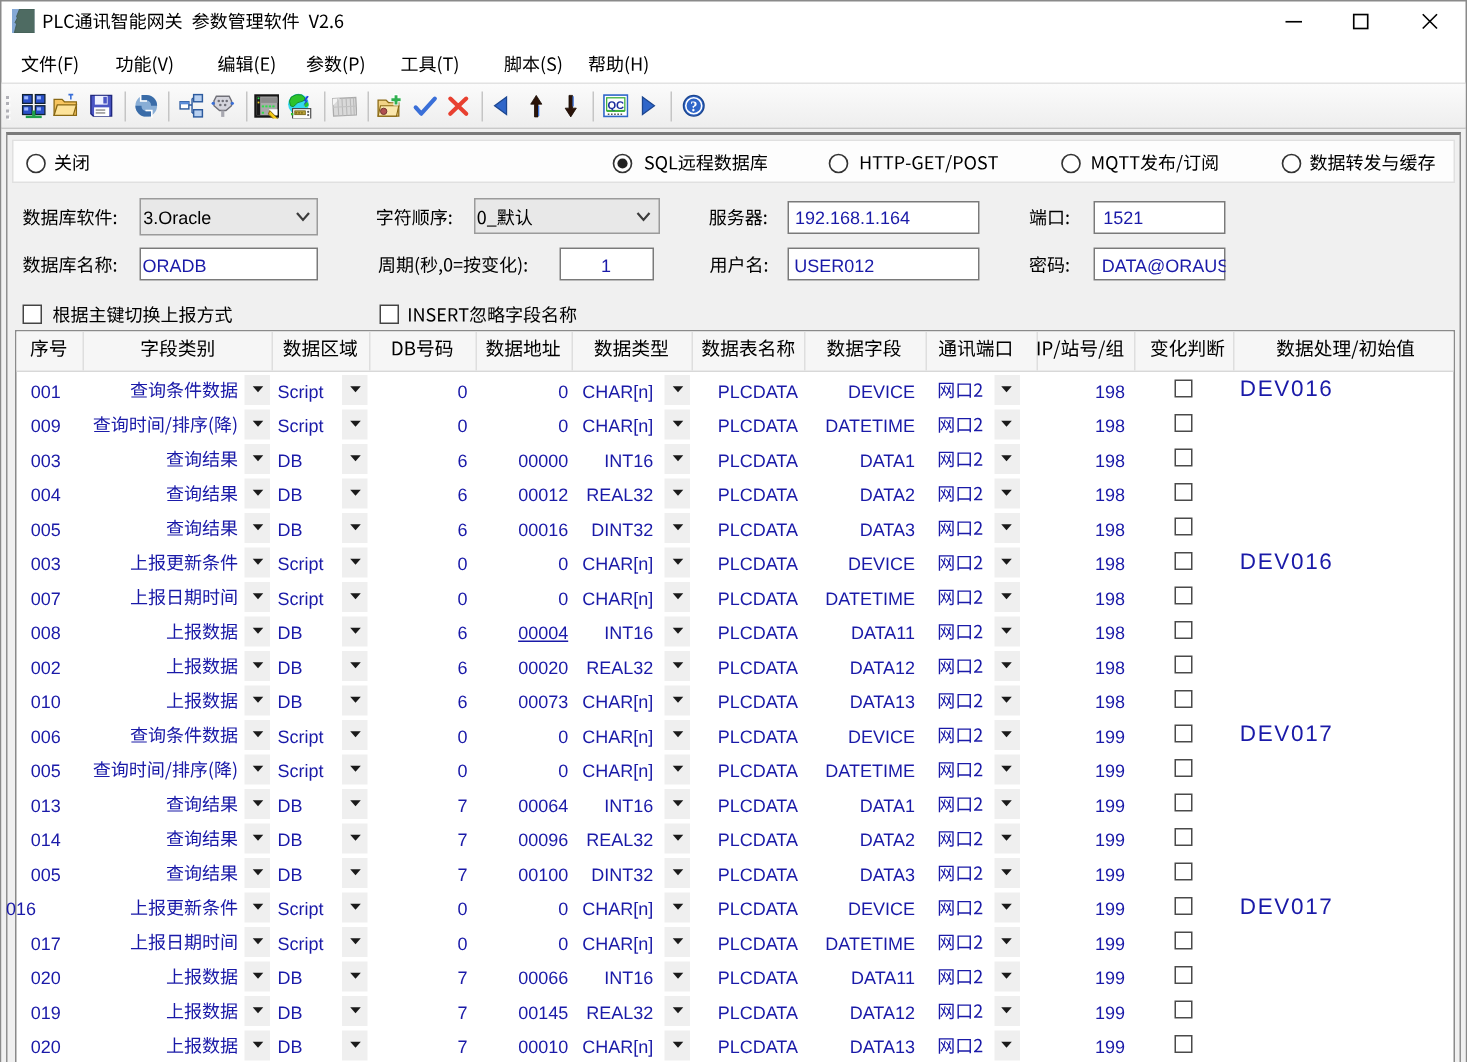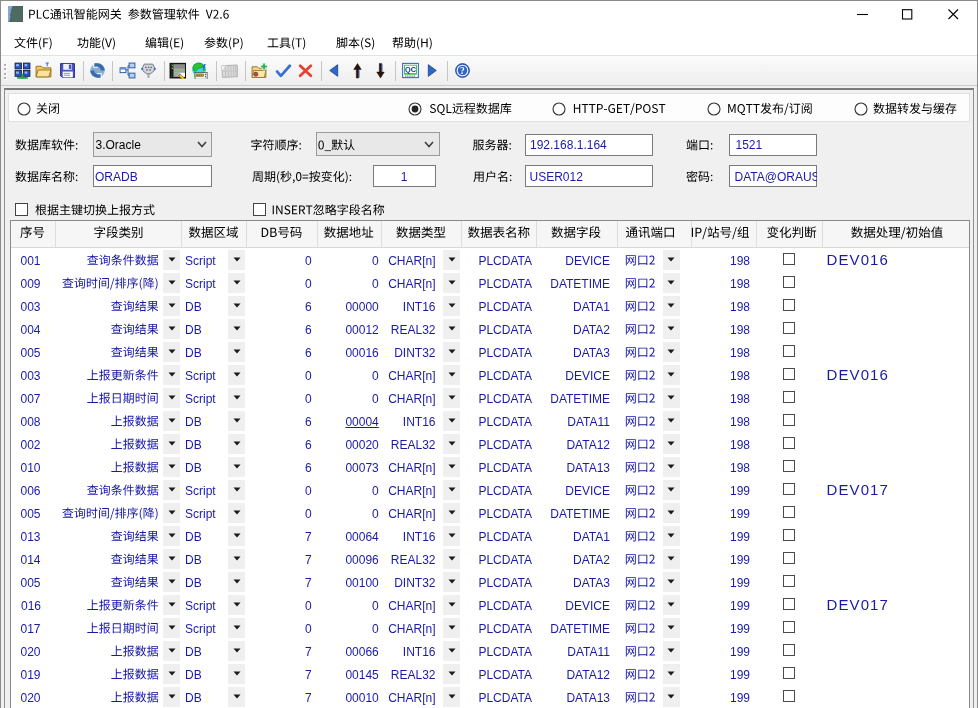--- a/index.html
+++ b/index.html
@@ -516,21 +516,21 @@
     <svg width="8" height="5" viewBox="0 0 8 5">
       <path d="M0.5 0.5 L7.5 0.5 L4 4.5 Z" fill="#1a1a1a"></path>
     </svg>
   </div>
 <div style="position:absolute;left:662.5px;top:571.9px;width:17px;height:20px;background:#efefef;display:flex;align-items:center;justify-content:center;">
     <svg width="8" height="5" viewBox="0 0 8 5">
       <path d="M0.5 0.5 L7.5 0.5 L4 4.5 Z" fill="#1a1a1a"></path>
     </svg>
   </div>
 <div style="position:absolute;left:782.5px;top:574.7px;width:12.3px;height:12.3px;background:#fff;border:1px solid #4a4a4a;"></div>
-<div style="position:absolute;font:12px 'Liberation Sans',sans-serif;color:#1a1aa8;line-height:23px;height:23px;left:21px;top:594.5px;">016</div>
+<div style="position:absolute;font:12px 'Liberation Sans',sans-serif;color:#1a1aa8;line-height:23px;height:23px;left:4px;top:594.5px;">016</div>
 <div style="position:absolute;font:12px 'Liberation Sans',sans-serif;color:#1a1aa8;line-height:23px;height:23px;left:185px;top:594.5px;">Script</div>
 <div style="position:absolute;font:12px 'Liberation Sans',sans-serif;color:#1a1aa8;line-height:23px;height:23px;left:244px;top:594.5px;width:67.7px;text-align:right;">0</div>
 <div style="position:absolute;font:12px 'Liberation Sans',sans-serif;color:#1a1aa8;line-height:23px;height:23px;left:300px;top:594.5px;width:78.8px;text-align:right;">0</div>
 <div style="position:absolute;font:12px 'Liberation Sans',sans-serif;color:#1a1aa8;line-height:23px;height:23px;left:355px;top:594.5px;width:80.5px;text-align:right;">CHAR[n]</div>
 <div style="position:absolute;font:12px 'Liberation Sans',sans-serif;color:#1a1aa8;line-height:23px;height:23px;left:455px;top:594.5px;width:77px;text-align:right;">PLCDATA</div>
 <div style="position:absolute;font:12px 'Liberation Sans',sans-serif;color:#1a1aa8;line-height:23px;height:23px;left:530px;top:594.5px;width:80px;text-align:right;">DEVICE</div>
 <div style="position:absolute;font:12px 'Liberation Sans',sans-serif;color:#1a1aa8;line-height:23px;height:23px;left:680px;top:594.5px;width:70px;text-align:right;">199</div>
 <div style="position:absolute;font:15px 'Liberation Sans',sans-serif;letter-spacing:1.1px;color:#1a1aa8;line-height:23px;height:23px;left:826.5px;top:593px;">DEV017</div>
 <div style="position:absolute;left:163px;top:594.9px;width:17px;height:20px;background:#efefef;display:flex;align-items:center;justify-content:center;">
     <svg width="8" height="5" viewBox="0 0 8 5">

